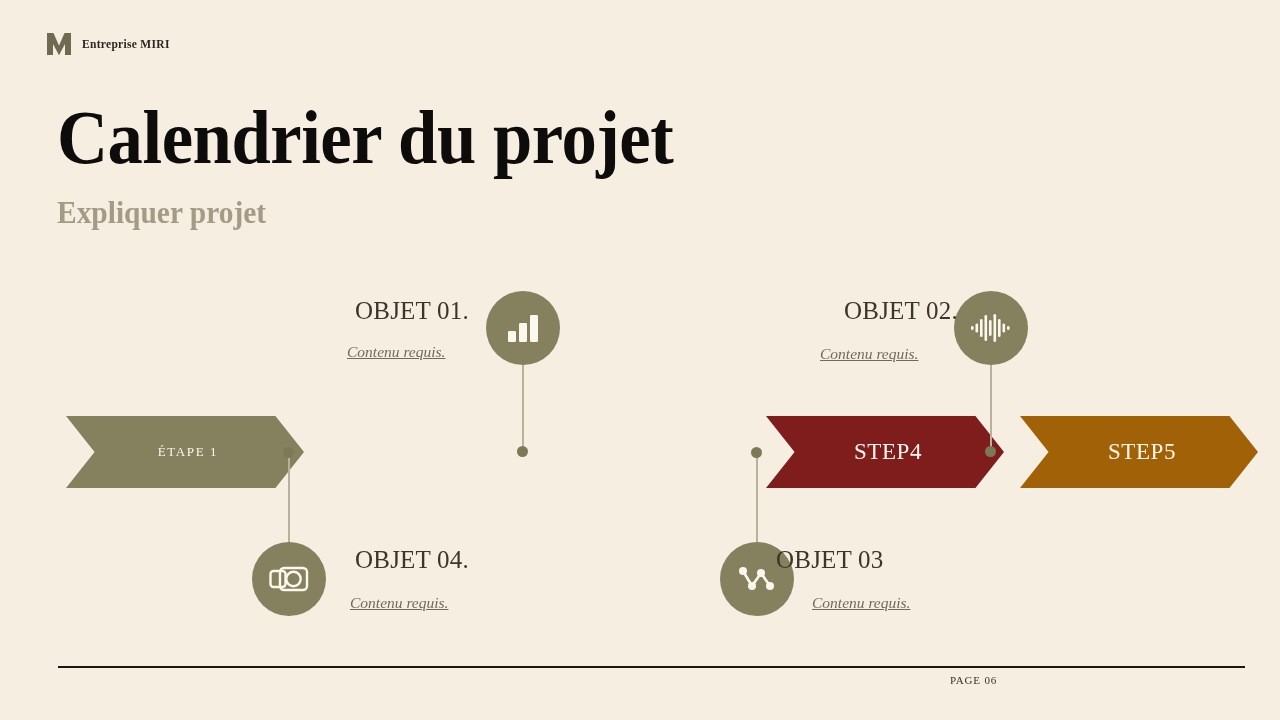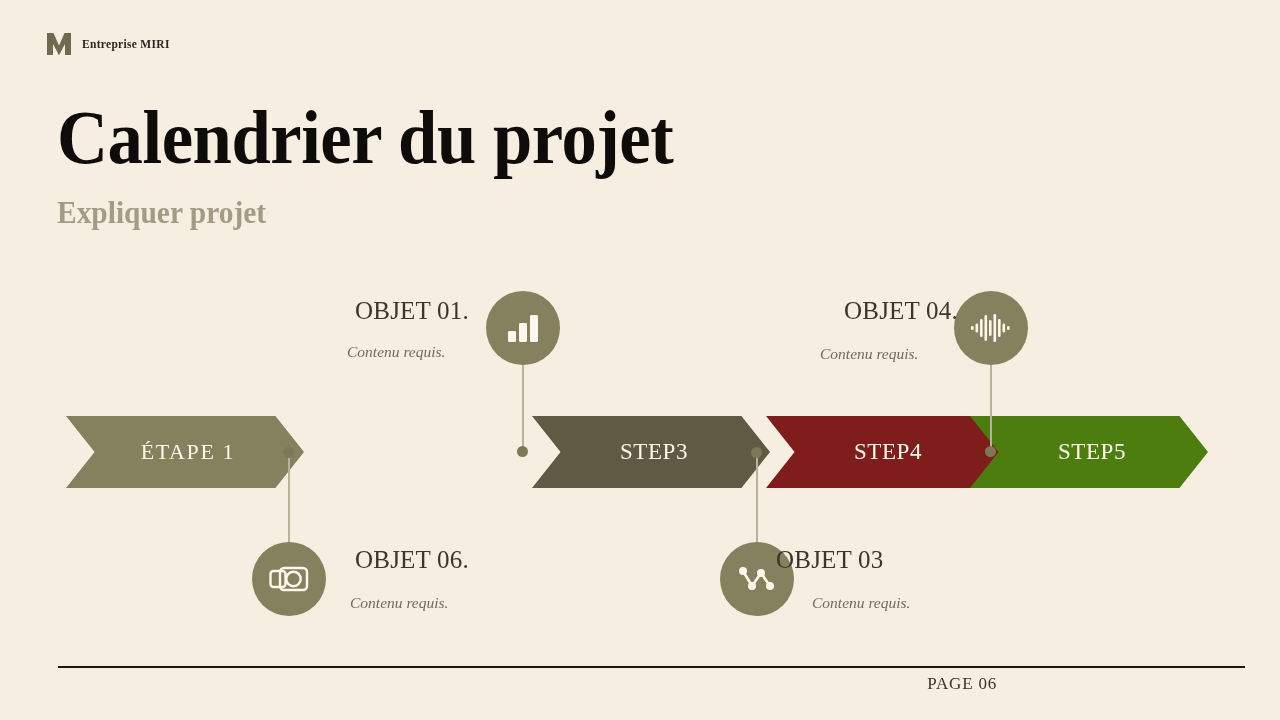--- a/index.html
+++ b/index.html
@@ -53,21 +53,21 @@
     position:absolute; top:416px; height:72px;
     clip-path:polygon(0 0, 88% 0, 100% 50%, 88% 100%, 0 100%, 12% 50%);
     display:flex; align-items:center; justify-content:center;
   }
   .chev-label {
     font-family:"Liberation Serif", serif;
     font-size:23px; color:#fdf7ec; letter-spacing:.6px;
     transform:translateX(3px);
     white-space:nowrap;
   }
-  .chev-label.small { font-size:22px; letter-spacing:1.6px; }
+  .chev-label.small { font-size:13px; letter-spacing:1.6px; }
 
   
   .node { position:absolute; }
   .badge {
     position:absolute;
     width:74px; height:74px; border-radius:50%;
     background:#85805d;
     display:flex; align-items:center; justify-content:center;
   }
   .badge svg { display:block; }
@@ -79,32 +79,32 @@
     background:#7d7856;
   }
   .node-title {
     position:absolute; white-space:nowrap;
     font-family:"Liberation Serif", serif;
     font-size:25px; color:#3b352a; letter-spacing:.2px;margin-left:8px;
   }
   .node-sub {
     position:absolute; white-space:nowrap;
     font-family:"Liberation Serif", serif;
-    font-style:italic; font-size:15.5px; color:#6f6a5c;
+    font-style:italic; font-size:15.5px; color:#6f6a5c;text-decoration:underline;
   }
 
   
   #footer-rule {
     position:absolute; left:58px; top:666px;
     width:1187px; height:2px; background:#1b1813;
   }
   #page-num {
     position:absolute; right:35px; top:674px;
     font-family:"Liberation Serif", serif;
-    font-size:17px; letter-spacing:.8px; color:#3a3428;
+    font-size:11px; letter-spacing:.8px; color:#3a3428;
   }
 </style>
 </head>
 <body>
 
 <div id="slide">
 
   <div id="brand">
     <svg id="brand-mark" viewBox="0 0 24 22">
       <path d="M0 0 L6 0 L12 14 L18 0 L24 0 L24 22 L18 22 L18 9 L12 22 L6 9 L6 22 L0 22 Z" fill="#6f6a50"></path>
@@ -115,27 +115,24 @@
   </div>
 
   <div id="title">Calendrier du projet</div>
   <div id="subtitle">Expliquer projet</div>
 
   <div id="flow">
 
     <div class="chev" style="left:66px;  width:238px; background:#85815f;">
       <span class="chev-label small">ÉTAPE 1</span>
     </div>
-    <div class="chev" style="left:532px; width:238px; background:#5f5a43;">
-      <span class="chev-label">STEP3</span>
-    </div>
     <div class="chev" style="left:766px; width:238px; background:#7f1d1d;">
       <span class="chev-label">STEP4</span>
     </div>
-    <div class="chev" style="left:970px;width:238px; background:#4d7c0f;">
+    <div class="chev" style="left:1020px;width:238px; background:#a16207;">
       <span class="chev-label">STEP5</span>
     </div>
 
     <div class="node">
       <div class="stem" style="left:522px; top:362px; height:90px;"></div>
       <div class="stem-dot" style="left:517px; top:446px;"></div>
       <div class="badge" style="left:486px; top:291px;">
         <svg width="34" height="30" viewBox="0 0 34 30">
           <rect x="2" y="18" width="8" height="11" rx="1.2" fill="#fdf8ee"></rect>
           <rect x="13" y="10" width="8" height="19" rx="1.2" fill="#fdf8ee"></rect>
@@ -157,37 +154,37 @@
             <rect x="9" y="6" width="2.6" height="18" rx="1.3"></rect>
             <rect x="13.5" y="2" width="2.6" height="26" rx="1.3"></rect>
             <rect x="18" y="7" width="2.6" height="16" rx="1.3"></rect>
             <rect x="22.5" y="1" width="2.6" height="28" rx="1.3"></rect>
             <rect x="27" y="6" width="2.6" height="18" rx="1.3"></rect>
             <rect x="31.5" y="10.5" width="2.6" height="9" rx="1.3"></rect>
             <rect x="36" y="13" width="2.6" height="4" rx="1.3"></rect>
           </g>
         </svg>
       </div>
-      <div class="node-title" style="left:836px; top:297px;">OBJET 04.</div>
+      <div class="node-title" style="left:836px; top:297px;">OBJET 02.</div>
       <div class="node-sub" style="left:820px; top:345px;">Contenu requis.</div>
     </div>
 
     <div class="node">
       <div class="stem" style="left:288px; top:456px; height:87px;"></div>
       <div class="stem-dot" style="left:283px; top:447px;"></div>
       <div class="badge" style="left:252px; top:542px;">
         <svg width="40" height="32" viewBox="0 0 40 32">
           <g fill="none" stroke="#fdf8ee" stroke-width="2.4" stroke-linejoin="round" stroke-linecap="round">
             <rect x="1.5" y="8" width="15" height="16" rx="3"></rect>
             <rect x="11" y="5" width="27" height="22" rx="4"></rect>
             <circle cx="24.5" cy="16" r="7.2"></circle>
           </g>
         </svg>
       </div>
-      <div class="node-title" style="left:347px; top:546px;">OBJET 06.</div>
+      <div class="node-title" style="left:347px; top:546px;">OBJET 04.</div>
       <div class="node-sub" style="left:350px; top:594px;">Contenu requis.</div>
     </div>
 
     <div class="node">
       <div class="stem" style="left:756px; top:456px; height:87px;"></div>
       <div class="stem-dot" style="left:751px; top:447px;"></div>
       <div class="badge" style="left:720px; top:542px;">
         <svg width="38" height="30" viewBox="0 0 38 30">
           <g stroke="#fdf8ee" stroke-width="2.6" stroke-linecap="round" fill="none">
             <path d="M5 7 L14 22 L23 9 L32 22"></path>

